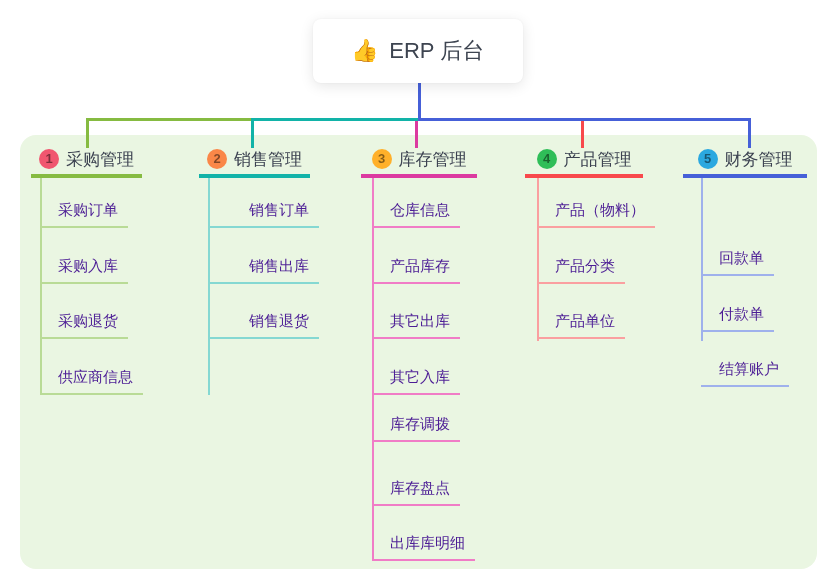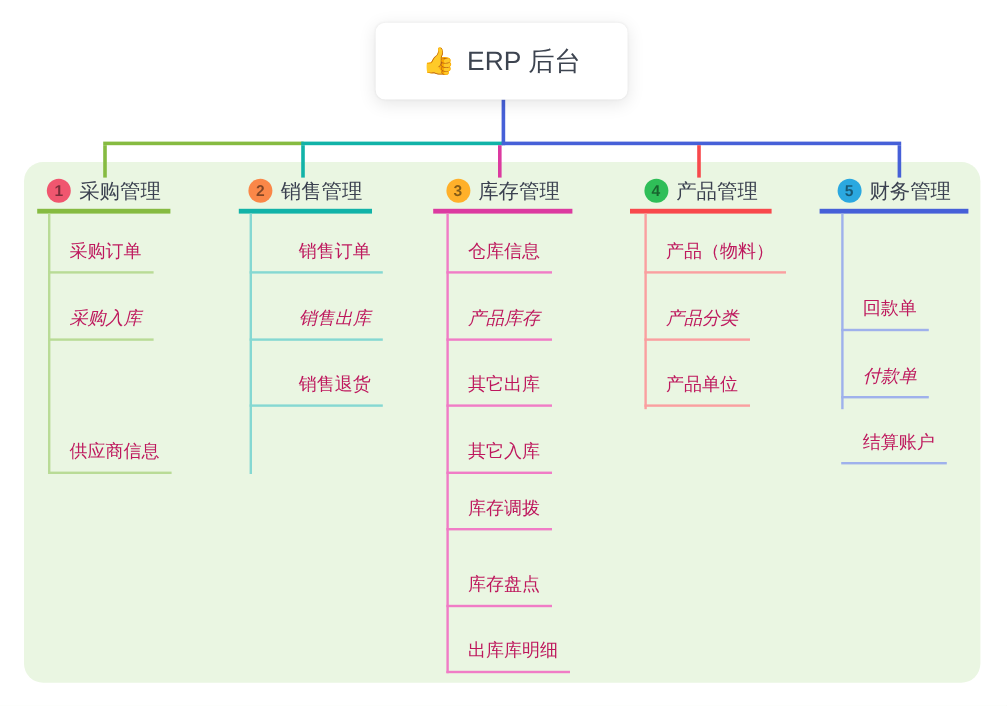--- a/index.html
+++ b/index.html
@@ -40,24 +40,24 @@
   }
   .badge{
     width:20px;height:20px;border-radius:50%;flex:0 0 20px;
     font-size:13px;font-weight:bold;line-height:20px;text-align:center;
     color:rgba(0,0,0,0.48);
   }
   .branch-title{font-size:17px;color:#3b4150;}
   .vline{position:absolute;width:2px;top:32px;}
   .child-row{
     position:absolute;white-space:nowrap;cursor:default;
-    font-size:15px;color:#be185d;line-height:20px;
+    font-size:15px;color:#4c1d95;line-height:20px;
     padding:0 10px 6px 18px;border-bottom:2px solid #000;
   }
-  .r0{top:54px;} .r1{top:110px;font-style:italic;} .r2{top:165px;} .r3{top:221px;text-align:right;}
+  .r0{top:54px;} .r1{top:110px;} .r2{top:165px;} .r3{top:221px;text-align:right;}
   .r4{top:268px;} .r5{top:332px;} .r6{top:387px;}
   
   .b1{left:31px;}  .b1 .branch-heading{width:111px;}
   .b2{left:199px;} .b2 .branch-heading{width:111px;}
   .b3{left:361px;} .b3 .branch-heading{width:116px;}
   .b4{left:525px;} .b4 .branch-heading{width:118px;}
   .b5{left:683px;} .b5 .branch-heading{width:124px;}
   .b1 .vline,.b1 .child-row{left:9px;}
   .b2 .vline,.b2 .child-row{left:9px;}
   .b3 .vline,.b3 .child-row{left:11px;}
@@ -102,20 +102,21 @@
   </div>
 
   <div class="branch b1">
     <div class="branch-heading">
       <span class="badge">1</span>
       <span class="branch-title">采购管理</span>
     </div>
     <div class="vline"></div>
     <div class="child-row r0">采购订单</div>
     <div class="child-row r1">采购入库</div>
+    <div class="child-row r2">采购退货</div>
     <div class="child-row r3">供应商信息</div>
   </div>
 
   <div class="branch b2">
     <div class="branch-heading">
       <span class="badge">2</span>
       <span class="branch-title">销售管理</span>
     </div>
     <div class="vline"></div>
     <div class="child-row r0">销售订单</div>

